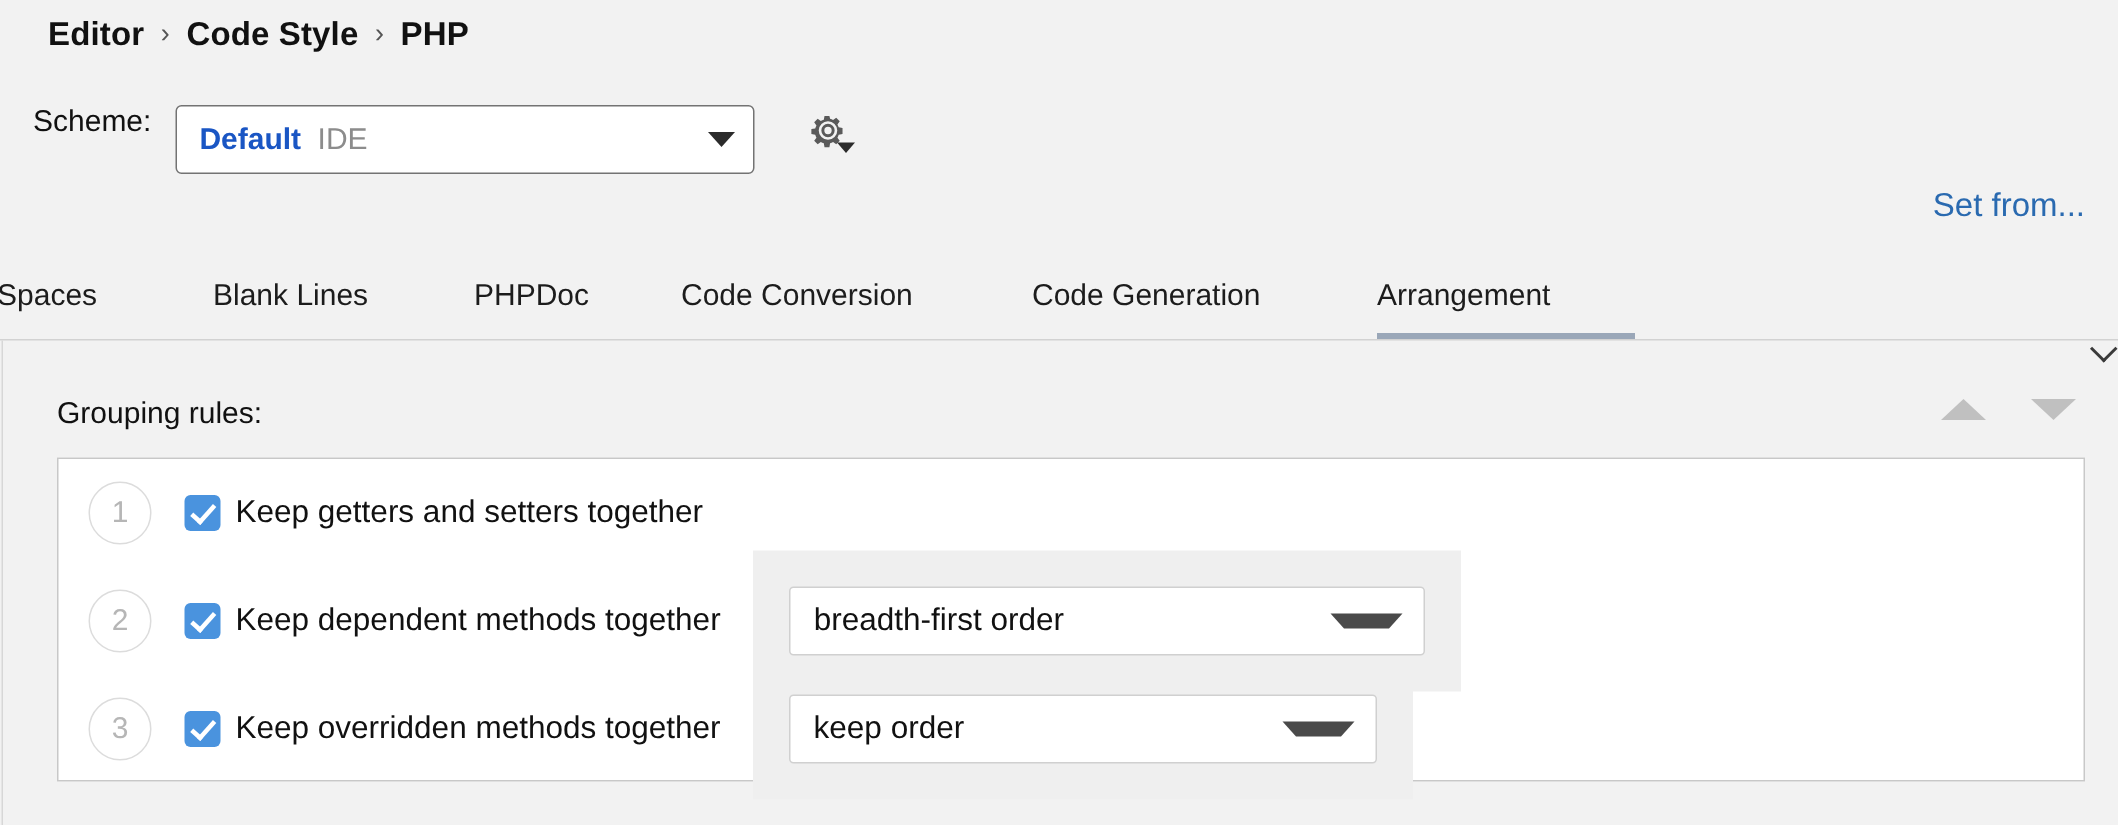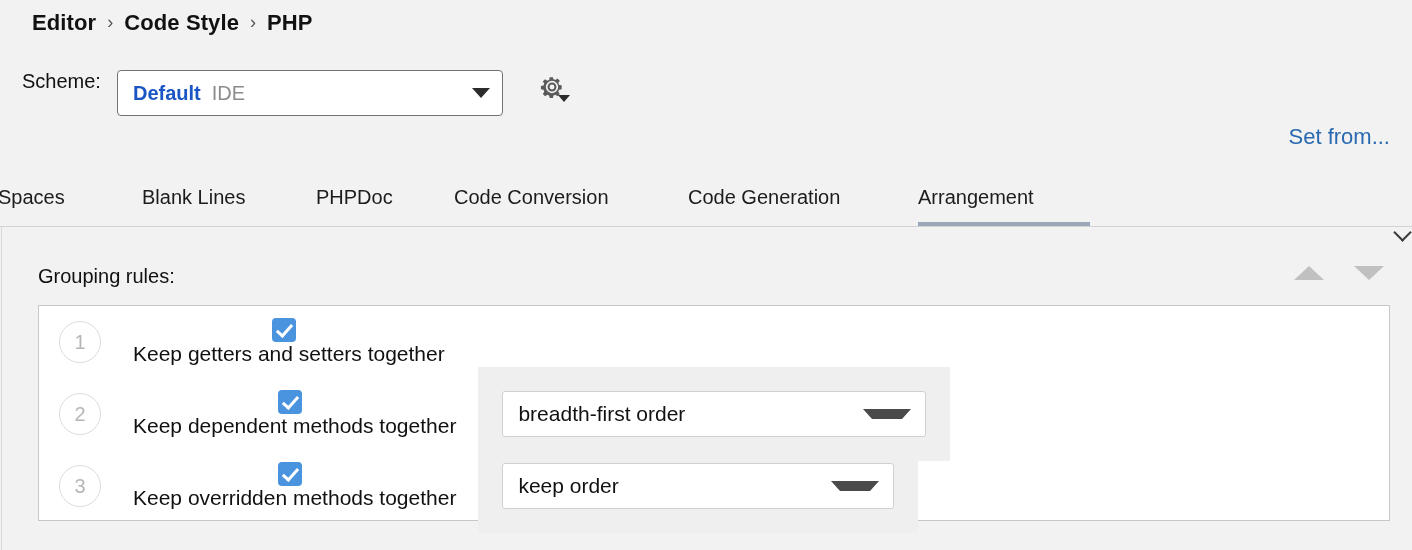--- a/index.html
+++ b/index.html
@@ -234,21 +234,20 @@
     justify-content: center;
     font-size: 20px;
     color: #b6b6b6;
     flex: 0 0 auto;
     box-sizing: border-box;
   }
   .rule-main {
     display: flex;
     align-items: center;
     margin-left: 22px;
-    flex-direction: column;
   }
   .cbox {
     width: 24px;
     height: 24px;
     border-radius: 4px;
     background: #4a93de;
     position: relative;
     flex: 0 0 auto;
   }
   .cbox::after {

